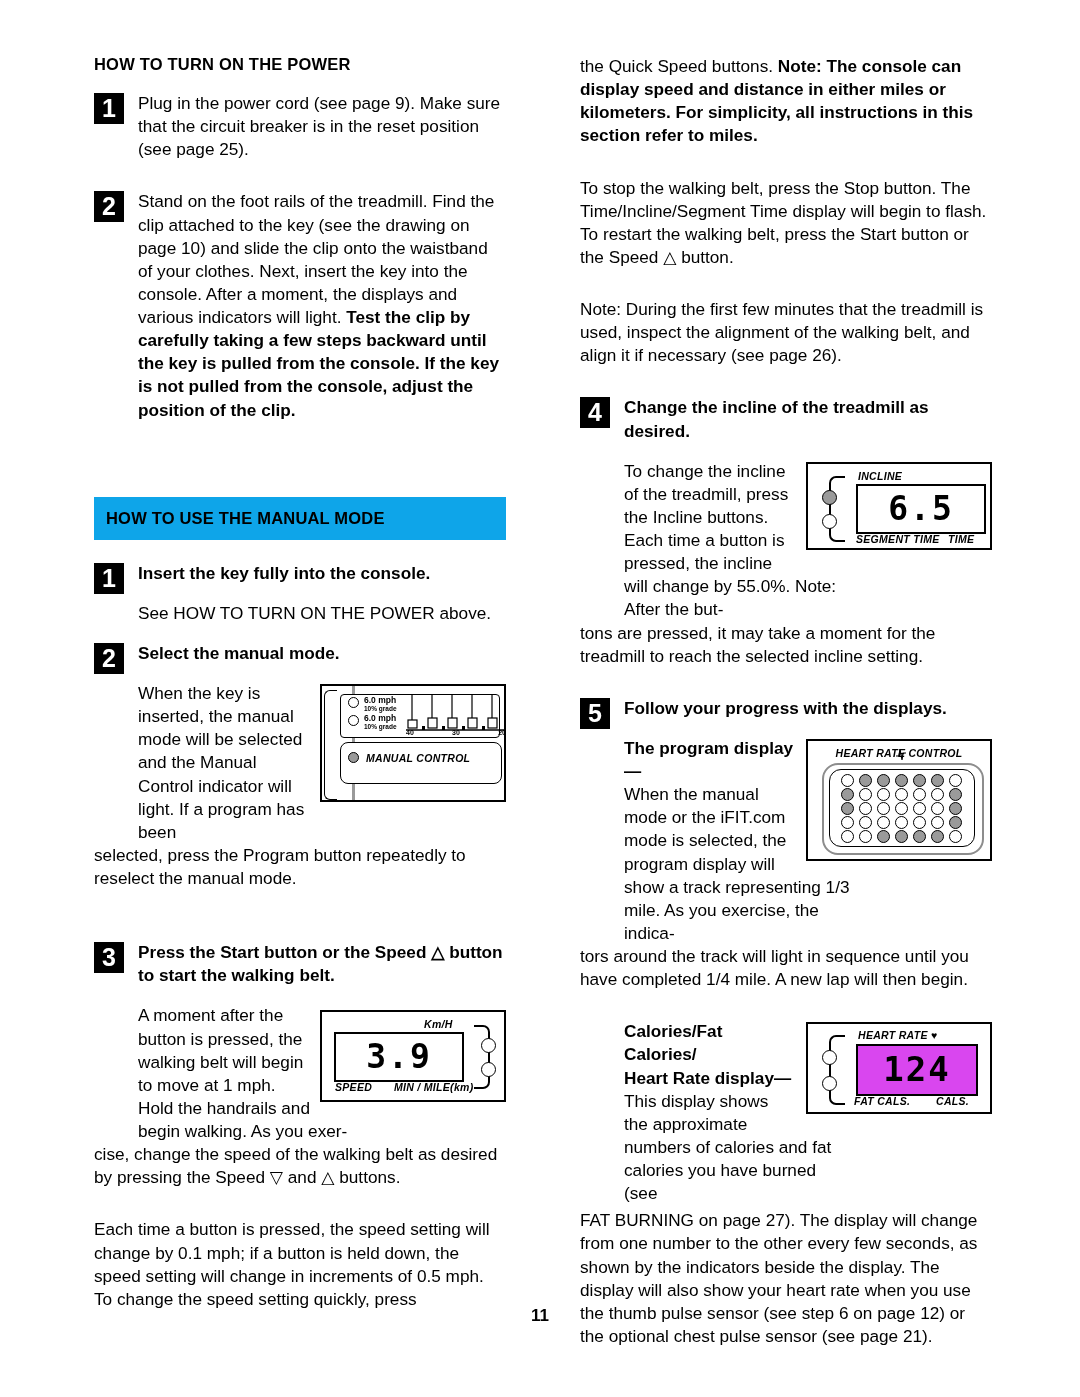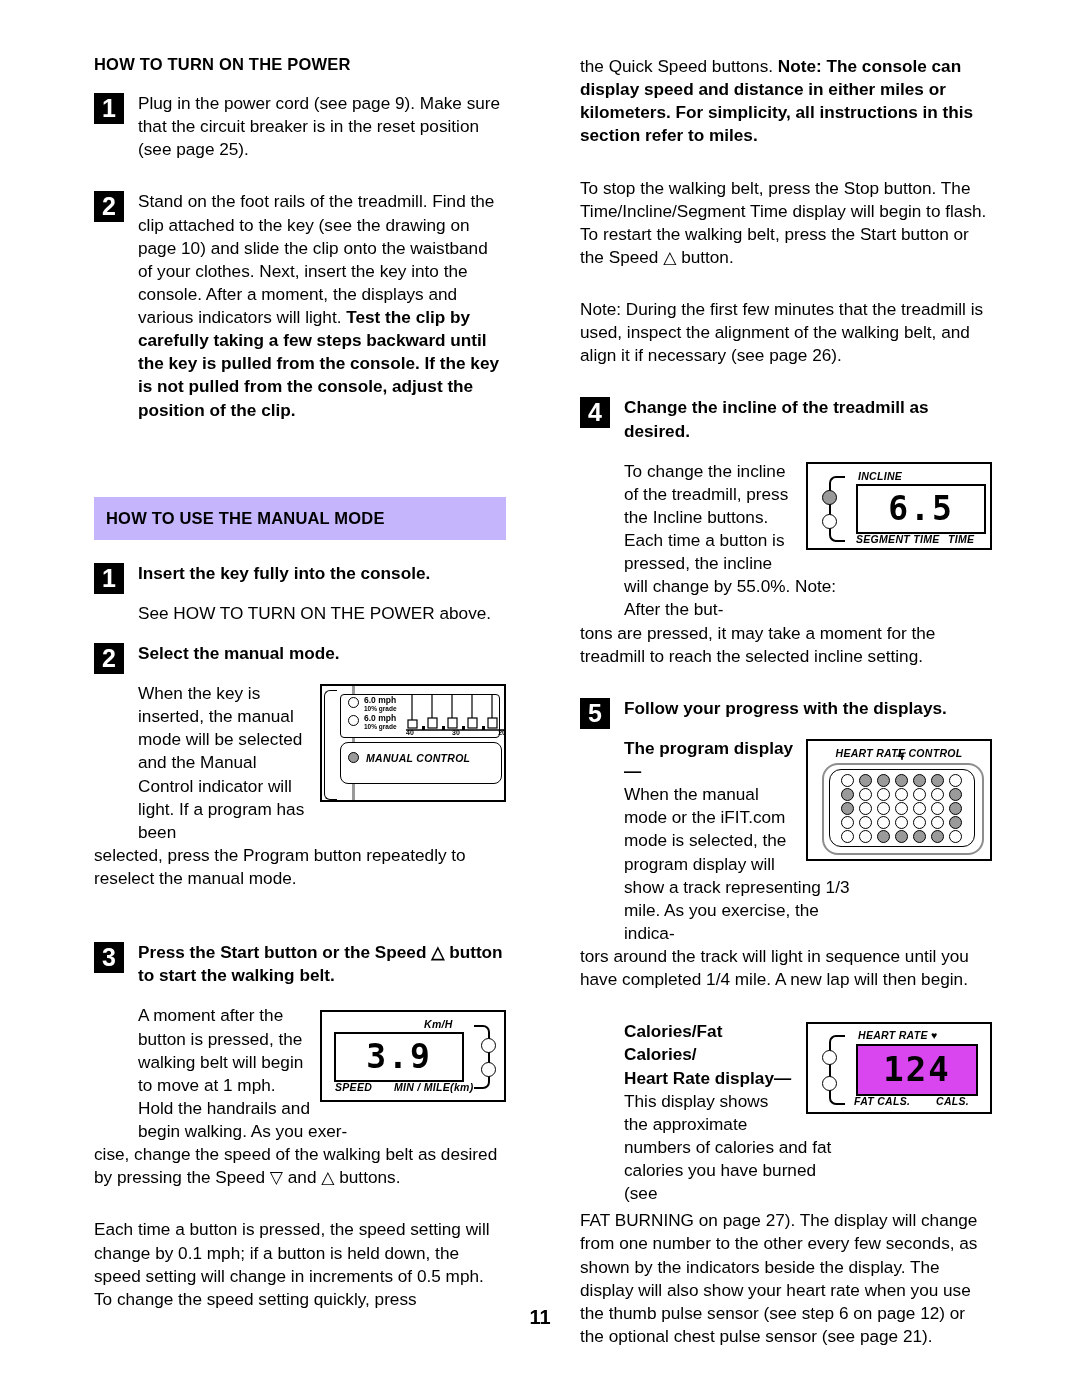--- a/index.html
+++ b/index.html
@@ -33,21 +33,21 @@
   .h-plain {
     font-size: 16.5px;
     font-weight: bold;
     letter-spacing: .2px;
     margin: 0 0 18px 0;
   }
   .h-banner {
     font-size: 16.5px;
     font-weight: bold;
     letter-spacing: .2px;
-    background: #c4b5fd;
+    background: #0ea5e9;
     padding: 12px 10px 12px 12px;
     margin: 0 0 22px 0;
   }
 
   
   .step {
     position: relative;
     padding-left: 44px;
     margin-bottom: 17px;
   }
@@ -245,21 +245,21 @@
     display: flex; justify-content: space-between;
     font-size: 7px; font-weight: bold;
   }
 
   
   .folio {
     position: absolute;
     left: 0; right: 0;
     top: 1306px;
     text-align: center;
-    font-size: 20px;
+    font-size: 17px;
     font-weight: bold;
   }
 </style>
 </head>
 <body>
 
 <div class="page">
 
   <div class="col col-left">
 

